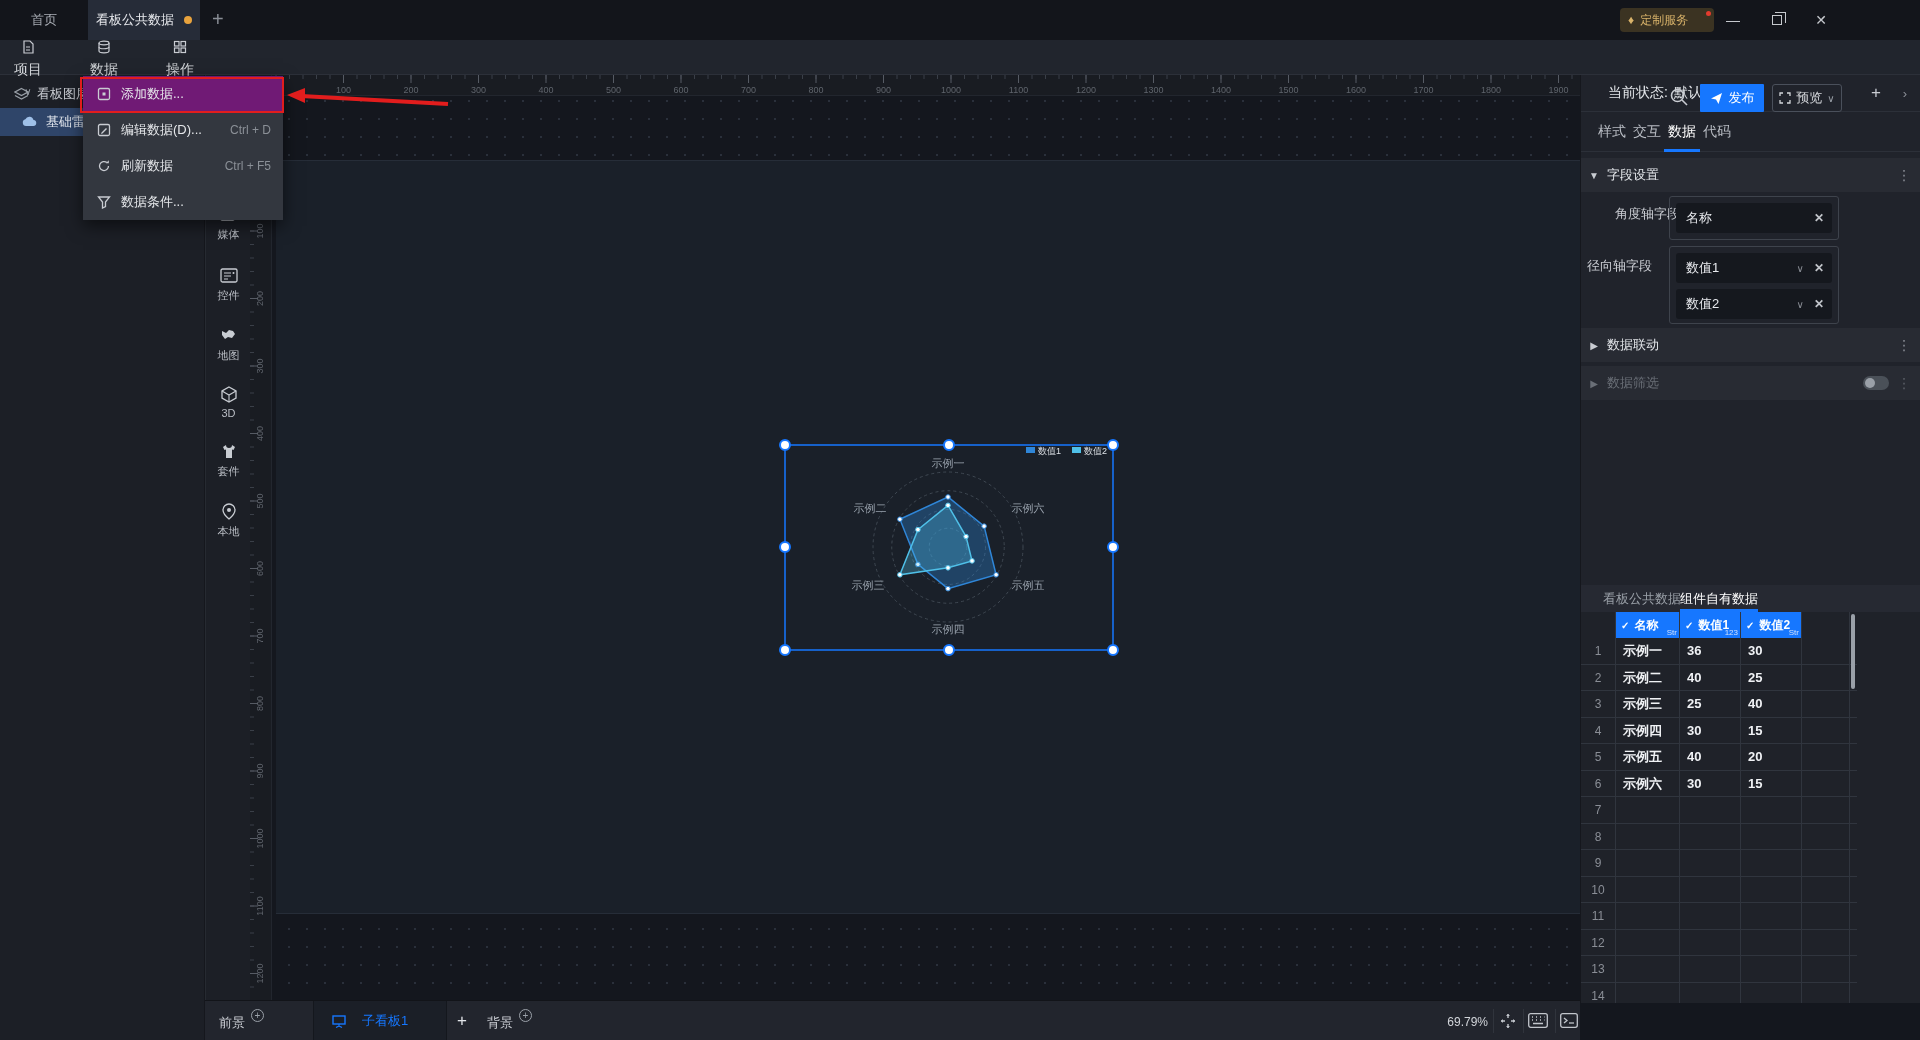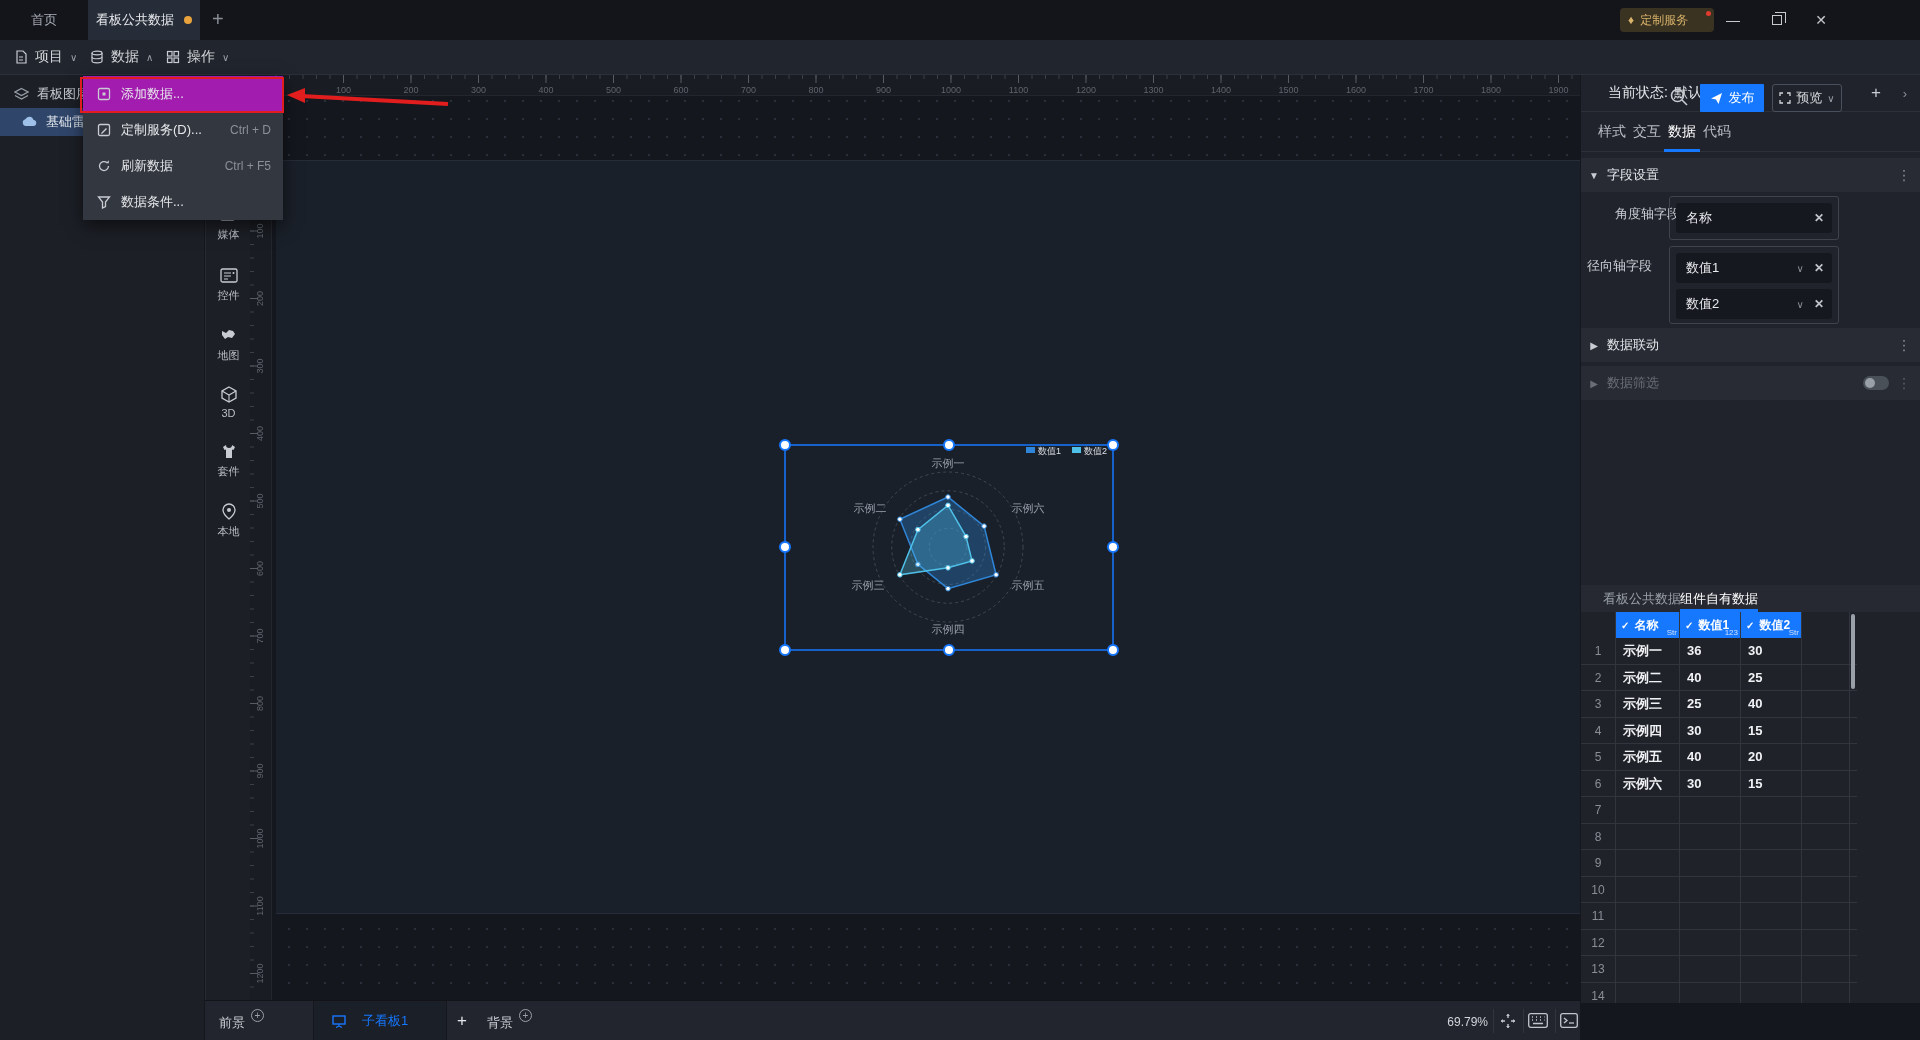--- a/index.html
+++ b/index.html
@@ -20,21 +20,21 @@
   #svc-badge .sup { position:absolute; right:3px; top:3px; width:5px; height:5px; border-radius:50%; background:#e23b2e; }
   .winbtn { position:absolute; top:0; width:34px; height:40px; color:#c6c9ce; font-size:14px;
     display:flex; align-items:center; justify-content:center; }
   .restore-glyph { width:10px; height:10px; border:1px solid #c6c9ce; position:relative; }
   .restore-glyph:before { content:""; position:absolute; left:2px; top:-4px; width:10px; height:10px;
     border:1px solid #c6c9ce; border-left:none; border-bottom:none; }
 
   
   #menubar { left:0; top:40px; width:1920px; height:35px; background:#21252d; border-bottom:1px solid #2c3039; z-index:20; }
   .menu { position:absolute; top:0; height:34px; display:flex; align-items:center; gap:7px;
-    color:#d4d7db; font-size:14px; padding:0 10px; }
+    color:#d4d7db; font-size:14px; padding:0 10px;flex-direction:column; }
   .menu svg { flex:0 0 auto; }
   .chev { font-size:10px; color:#9aa0a8; }
   #publish-btn { position:absolute; left:1700px; top:44px; width:64px; height:28px; background:#1677ff;
     border-radius:1px; color:#fff; font-size:13px; display:flex; align-items:center; justify-content:center; gap:6px; }
   #preview-btn { position:absolute; left:1772px; top:44px; width:70px; height:28px; border:1px solid #4a505b;
     border-radius:3px; color:#d4d7db; font-size:13px; display:flex; align-items:center; justify-content:center; gap:5px; }
 
   
   #layers-panel { left:0; top:75px; width:205px; height:965px; background:#1c1f26; border-right:1px solid #15171d; z-index:5; }
   #layers-header { position:absolute; left:14px; top:10px; display:flex; gap:8px; align-items:center; color:#c9ccd2; font-size:13px; }
@@ -52,21 +52,21 @@
     background-image:radial-gradient(#2a303b 1px, rgba(0,0,0,0) 1.4px); background-size:18px 18px; background-position:8px 14px; z-index:1; }
   #board { position:absolute; left:4px; top:64px; width:1304px; height:754px; background:#1a2029;
     border-top:1px solid #262d38; border-bottom:1px solid #262d38; }
   #component-svg { position:absolute; left:498px; top:334px; z-index:6; }
 
   
   #data-menu { left:83px; top:76px; width:200px; height:144px; background:#33373f;
     box-shadow:0 6px 16px rgba(0,0,0,.55); z-index:50; }
   .dm-item { position:relative; height:36px; display:flex; align-items:center; gap:10px; padding:0 12px 0 14px;
     color:#e6e8eb; font-size:13px; }
-  .dm-item.hl { background:#a21caf; }
+  .dm-item.hl { background:#701a75; }
   .dm-item .sc { margin-left:auto; color:#8b9097; font-size:12px; }
   #red-rect { left:80px; top:77px; width:204px; height:36px; border:2px solid #e21d1d; z-index:60; }
   #red-arrow { left:285px; top:82px; z-index:60; }
 
   
   #right-panel { left:1580px; top:75px; width:340px; height:928px; background:#20232b; border-left:1px solid #15171d; z-index:10; }
   #rp-state { position:absolute; left:0; top:0; width:340px; height:37px; border-bottom:1px solid #2c3039;
     display:flex; align-items:center; color:#e3e6ea; font-size:14px; padding-left:27px; gap:6px; }
   #rp-state .plus { position:absolute; right:40px; color:#c9ccd2; font-size:17px; }
   #rp-state .more { position:absolute; right:14px; color:#8a8e96; font-size:13px; }
@@ -522,21 +522,21 @@
           <rect x="1.5" y="1.5" width="11" height="11" rx="1.5" fill="none" stroke="#c9ccd2" stroke-width="1.3"></rect>
           <rect x="5.5" y="5.5" width="3" height="3" fill="#c9ccd2"></rect>
         </svg>
         <span>添加数据...</span>
       </div>
       <div class="dm-item">
         <svg width="14" height="14" viewBox="0 0 14 14">
           <rect x="1.5" y="1.5" width="11" height="11" rx="1.5" fill="none" stroke="#c9ccd2" stroke-width="1.3"></rect>
           <path d="M4.5 9.5 9 5l1 1-4.5 4.5-1.4.4z" fill="#c9ccd2"></path>
         </svg>
-        <span>定制服务(D)...</span>
+        <span>编辑数据(D)...</span>
         <span class="sc">Ctrl + D</span>
       </div>
       <div class="dm-item">
         <svg width="14" height="14" viewBox="0 0 14 14">
           <path d="M11.5 7a4.5 4.5 0 1 1-1.6-3.4" fill="none" stroke="#c9ccd2" stroke-width="1.3"></path>
           <path d="M11.8 1.2v3h-3z" fill="#c9ccd2"></path>
         </svg>
         <span>刷新数据</span>
         <span class="sc">Ctrl + F5</span>
       </div>

